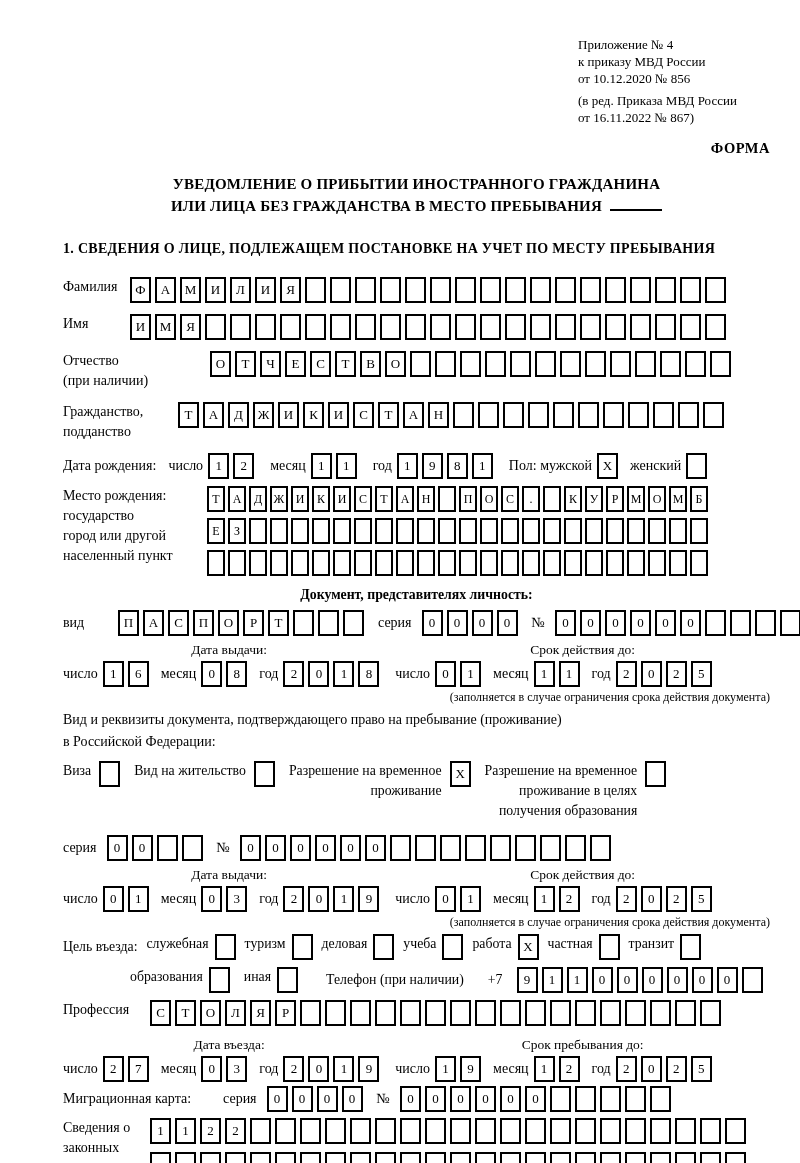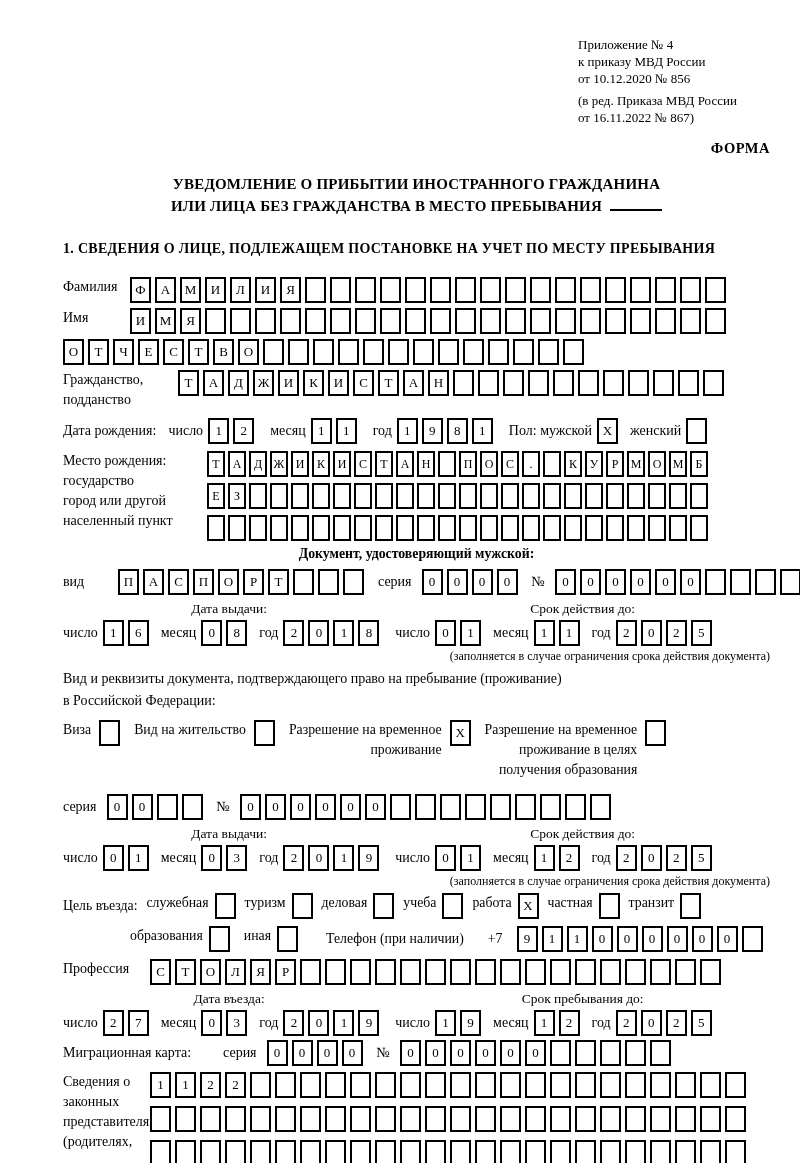--- a/index.html
+++ b/index.html
@@ -11,21 +11,21 @@
   }
   
   .ref { margin-left:auto; width:192px; font-size:13px; line-height:17px; }
   .ref .amend { margin-top:5px; }
   .forma { text-align:right; font-weight:bold; font-size:14.5px; margin-top:14px; letter-spacing:.5px; }
   .title { text-align:center; font-weight:bold; font-size:15px; line-height:22px; margin-top:16px; letter-spacing:.2px; }
   .blank { display:inline-block; width:52px; border-bottom:2px solid #000; height:13px; margin-left:8px; }
   .sec-heading { font-weight:bold; font-size:14px; margin:24px 0 20px 0; letter-spacing:.3px; }
 
   
-  .frow { display:flex; align-items:flex-start; margin-bottom:5px; }
+  .frow { display:flex; align-items:flex-start; margin-bottom:11px; }
   .irow { display:flex; align-items:center; column-gap:8px; margin-bottom:5px; }
   .lbl { font-size:14px; line-height:20px; flex:none; }
   .w67 {width:67px;} .w115{width:115px;} .w147{width:147px;} .w144{width:144px;} .w87{width:87px;} .w45{width:45px;}
 
   
   .cells { display:flex; flex-wrap:nowrap; }
   .cell {
     flex:none; display:inline-block; width:17px; height:22px; box-sizing:content-box;
     border:2px solid #000; margin-right:4px; text-align:center;
     font-size:13px; line-height:22px; background:#fff;
@@ -133,20 +133,24 @@
         <span class="cell"></span>
         <span class="cell"></span>
         <span class="cell"></span>
         <span class="cell"></span>
         <span class="cell"></span>
         <span class="cell"></span>
       </div>
   </div>
 
   <div class="frow">
+    <div class="lbl w147">
+      <div>Отчество</div>
+      <div>(при наличии)</div>
+    </div>
     <div class="cells">
         <span class="cell">О</span>
         <span class="cell">Т</span>
         <span class="cell">Ч</span>
         <span class="cell">Е</span>
         <span class="cell">С</span>
         <span class="cell">Т</span>
         <span class="cell">В</span>
         <span class="cell">О</span>
         <span class="cell"></span>
@@ -313,21 +317,21 @@
           <span class="cell"></span>
           <span class="cell"></span>
           <span class="cell"></span>
           <span class="cell"></span>
           <span class="cell"></span>
           <span class="cell"></span>
         </div>
     </div>
   </div>
 
-  <div class="doc-heading">Документ, удостоверяющий мужской:</div>
+  <div class="doc-heading">Документ, представителях личность:</div>
   <div class="irow" style="column-gap:10px;">
     <span class="lbl w45">вид</span>
     <span class="cells">
         <span class="cell">П</span>
         <span class="cell">А</span>
         <span class="cell">С</span>
         <span class="cell">П</span>
         <span class="cell">О</span>
         <span class="cell">Р</span>
         <span class="cell">Т</span>

